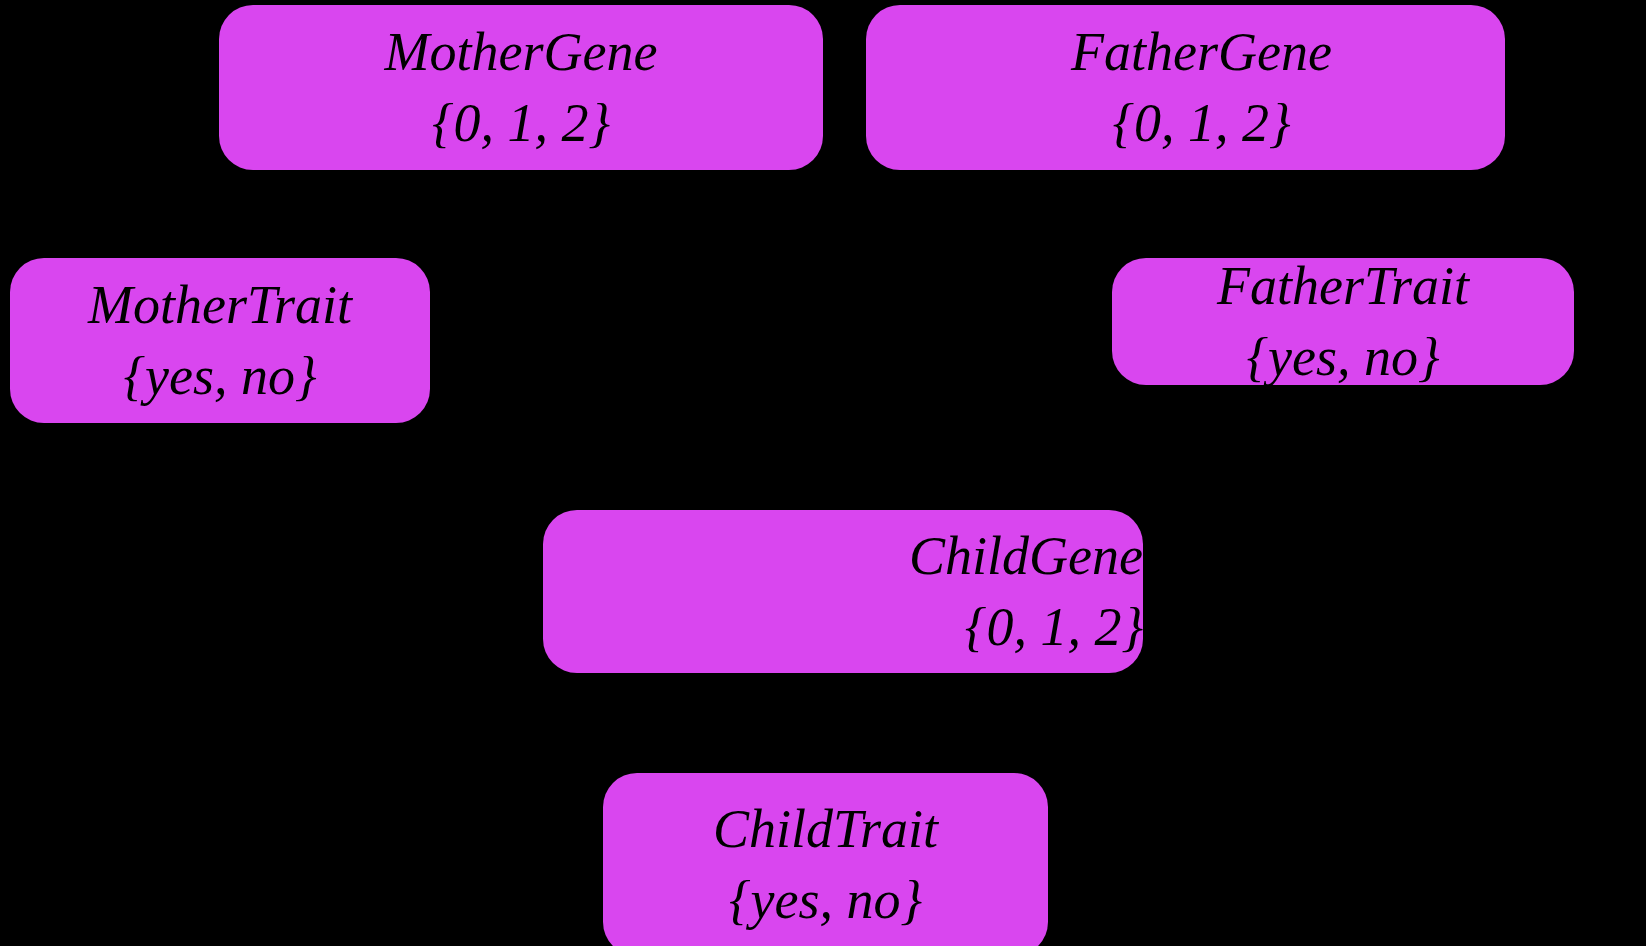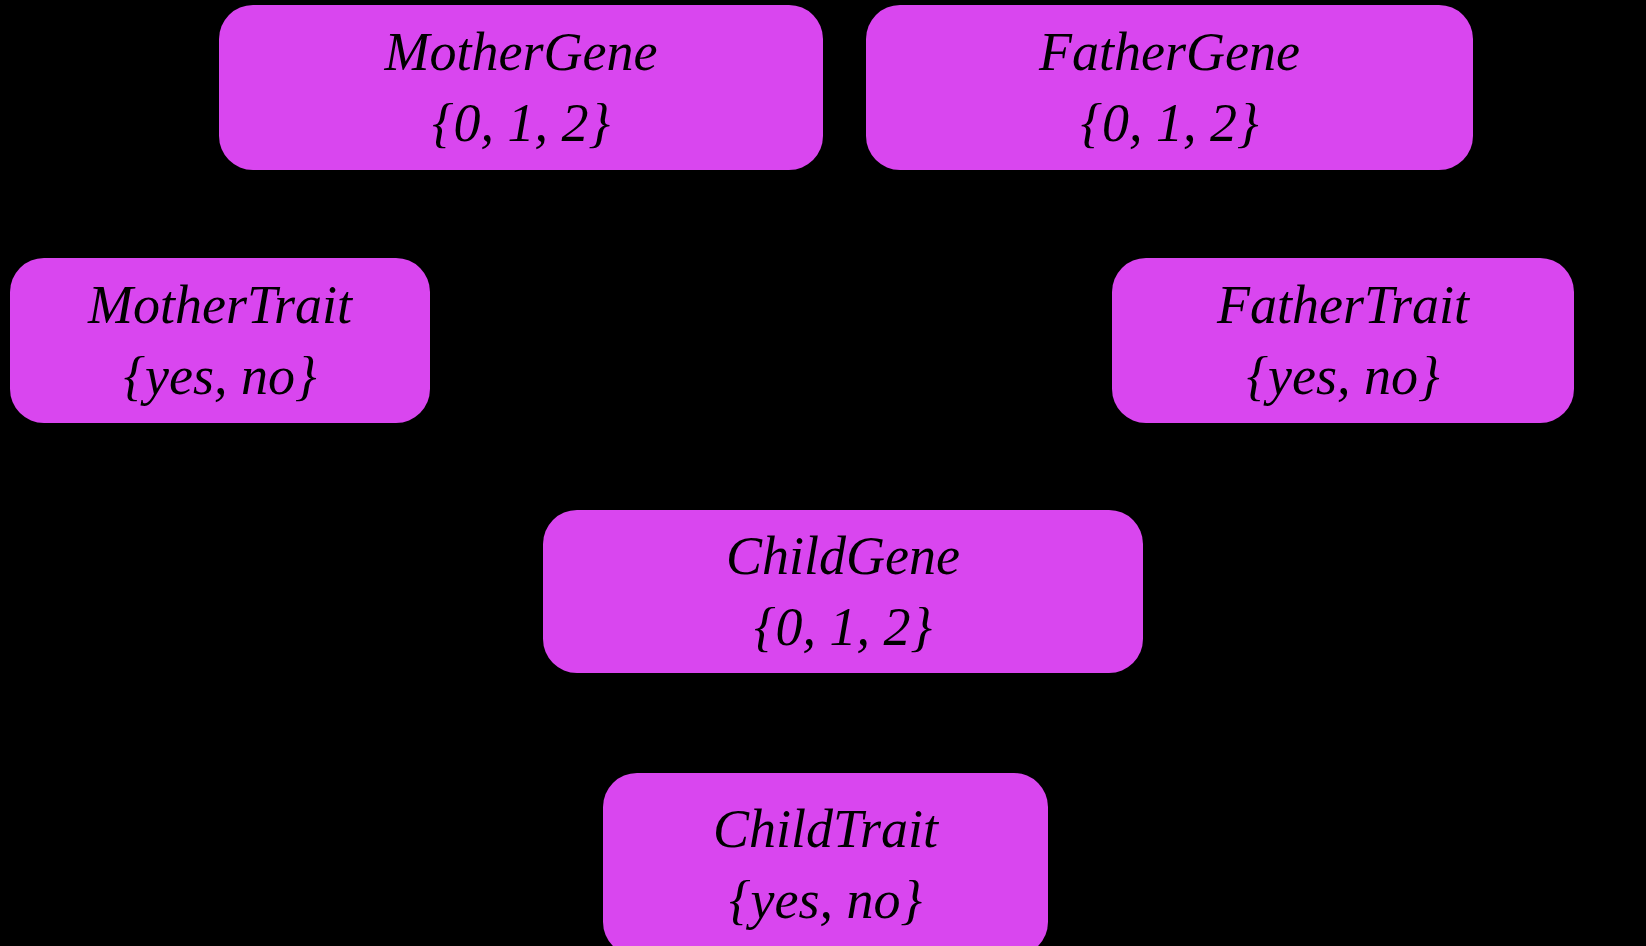--- a/index.html
+++ b/index.html
@@ -29,24 +29,24 @@
     font-size: 54px;
     line-height: 1.3;
   }
   .node .node-title,
   .node .node-values {
     display: block;
     white-space: nowrap;
   }
   
   .pos-mother-gene  { left: 219px;  top: 5px;   width: 604px; height: 165px; }
-  .pos-father-gene  { left: 866px;  top: 5px;   width: 607px; height: 165px; }
+  .pos-father-gene  { left: 866px;  top: 5px;   width: 607px; height: 165px; padding-left: 32px; }
   .pos-mother-trait { left: 10px;   top: 258px; width: 420px; height: 165px; }
-  .pos-father-trait { left: 1112px; top: 258px; width: 462px; height: 165px; }
-  .pos-child-gene   { left: 543px;  top: 510px; width: 600px; height: 163px; }
+  .pos-father-trait { left: 1112px; top: 258px; width: 462px; height: 127px; }
+  .pos-child-gene   { left: 543px;  top: 510px; width: 600px; height: 163px; align-items: flex-end; }
   .pos-child-trait  { left: 603px;  top: 773px; width: 445px; height: 183px; }
 </style>
 </head>
 <body>
 
 <div id="canvas">
 
   <div class="node pos-mother-gene">
     <span class="node-title">MotherGene</span>
     <span class="node-values">{0, 1, 2}</span>

